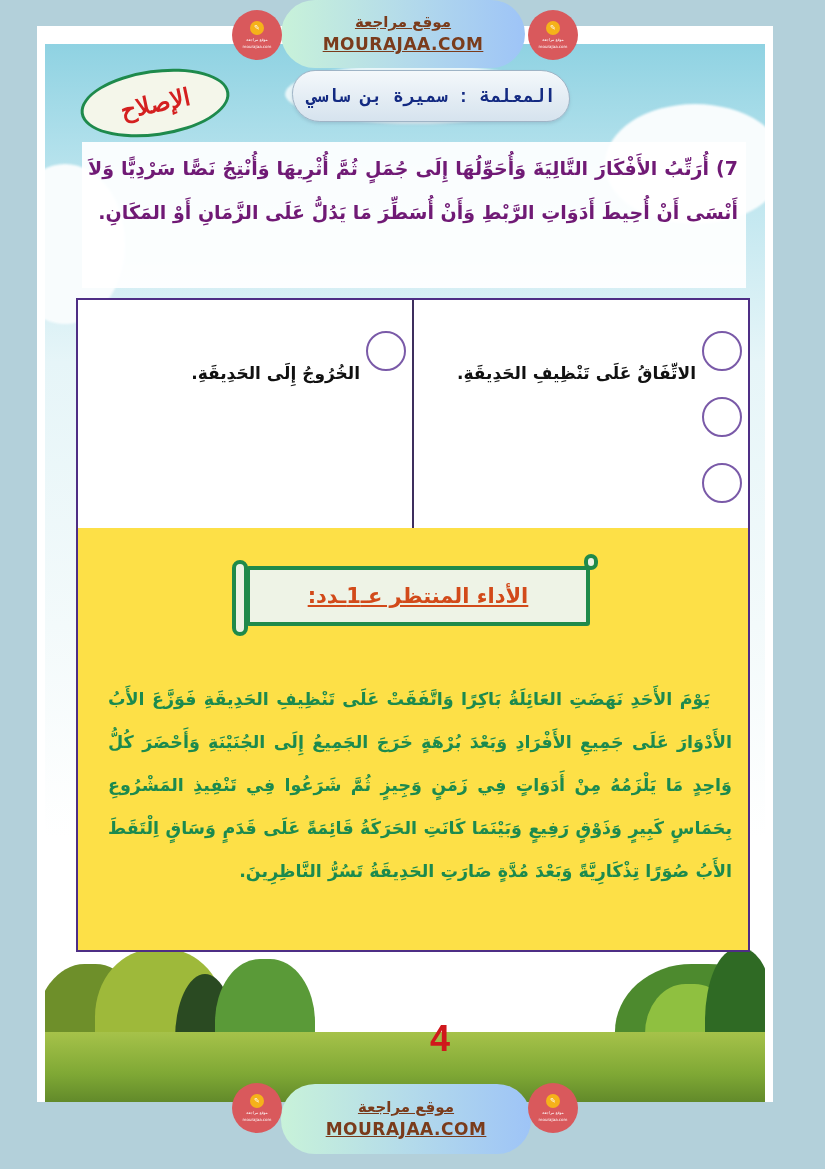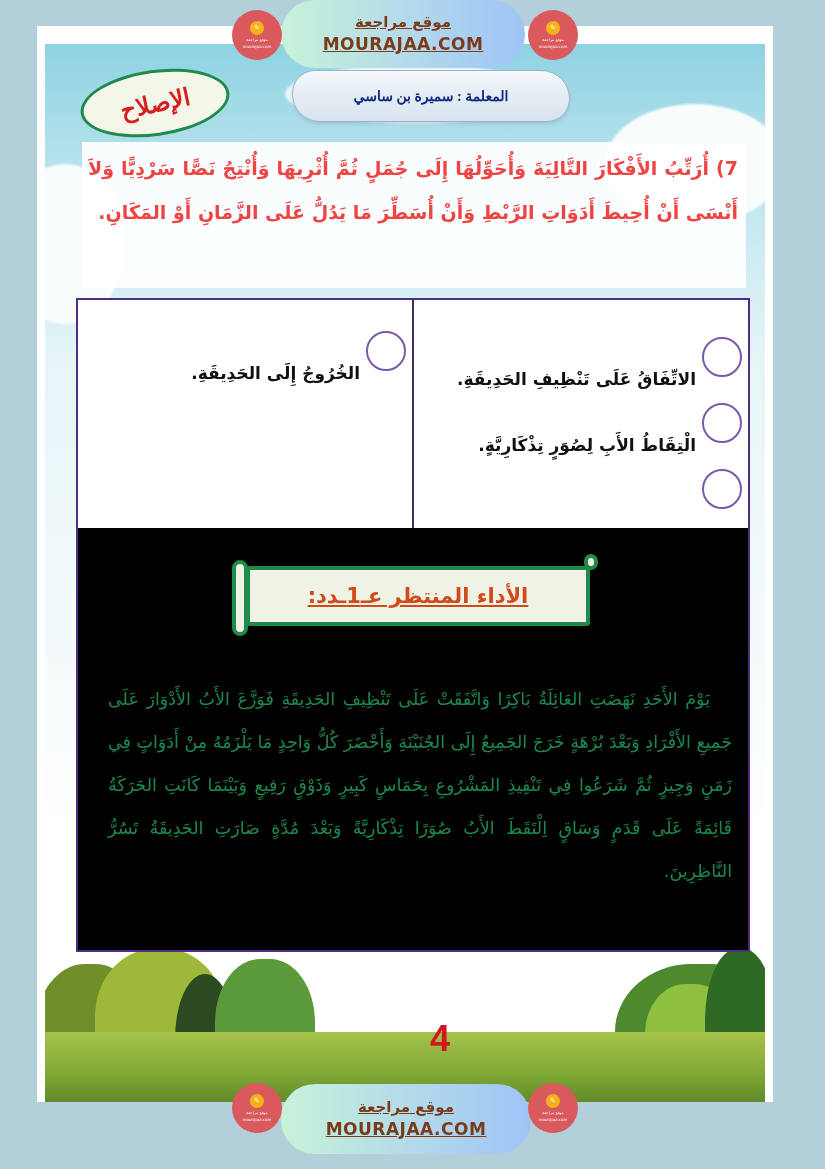--- a/index.html
+++ b/index.html
@@ -70,65 +70,65 @@
     color: #d42020; transform: rotate(-4deg); direction: rtl;
   }
   .teacher-cloud {
     position: absolute; left: 292px; top: 70px; width: 278px; height: 52px;
     background: linear-gradient(180deg, #f4f8fb 0%, #d6e3ee 100%);
     border: 1px solid #9fb4c6; border-radius: 40px 50px 40px 48px;
     display: flex; align-items: center; justify-content: center; z-index: 3;
     box-shadow: 0 2px 3px rgba(120,150,170,0.3);
   }
   .teacher-cloud span {
-    font-family: Liberation Serif, serif; font-weight: bold; font-size: 14px;
+    font-family: Liberation Mono, monospace; font-weight: bold; font-size: 18px;
     color: #132a82; direction: rtl;
   }
 
   
   .instruction {
     position: absolute; left: 82px; top: 142px; width: 664px; height: 146px;
     background: rgba(255,255,255,0.92); z-index: 2;
     padding: 4px 8px 0 6px;
   }
   .instruction p {
     direction: rtl; text-align: justify; text-align-last: right;
     font-family: "DejaVu Sans", sans-serif; font-weight: bold; font-size: 19px;
-    color: #ef4444; line-height: 44px;
+    color: #701a75; line-height: 44px;
   }
 
   
   .ideas {
     position: absolute; left: 76px; top: 298px; width: 674px; height: 232px;
     border: 2px solid #4e2e85; background: #ffffff; z-index: 2;
     display: flex; direction: rtl;
   }
   .ideas .col {
     flex: 1; display: flex; flex-direction: column; justify-content: flex-start;
     padding-top: 18px;
   }
-  .ideas .col.right { border-left: 2px solid #3e2e5e; justify-content: center; }
+  .ideas .col.right { border-left: 2px solid #3e2e5e; }
   .idea {
     display: flex; align-items: center; direction: rtl; height: 66px;
     padding-right: 6px;
   }
   .idea .circle {
     width: 40px; height: 40px; border: 2px solid #7a5aa8; border-radius: 50%;
     flex: 0 0 auto; margin-left: 6px; cursor: pointer;
   }
   .idea .txt {
     font-family: "DejaVu Sans", sans-serif; font-weight: bold; font-size: 17px;
     color: #111111;
     margin-top: 44px;
   }
 
   
   .production {
     position: absolute; left: 76px; top: 528px; width: 674px; height: 424px;
-    border: 2px solid #4e2e85; border-top: none; background: #000000; z-index: 2; padding-left: 28px;
+    border: 2px solid #4e2e85; border-top: none; background: #fde047; z-index: 2; padding-left: 28px;
   }
   .scroll {
     position: absolute; left: 154px; top: 26px; width: 366px; height: 82px;
   }
   .scroll .body {
     position: absolute; left: 14px; top: 12px; width: 344px; height: 60px;
     border: 4px solid #1f8a4a; background: #eef3e6; border-radius: 3px;
     display: flex; align-items: center; justify-content: center;
   }
   .scroll .left-roll {
@@ -139,21 +139,21 @@
     position: absolute; right: 0; top: 0; width: 14px; height: 16px;
     border: 4px solid #1f8a4a; border-radius: 8px; background: #eef3e6;
   }
   .scroll .title {
     font-family: "DejaVu Sans", sans-serif; font-weight: bold; font-size: 21px;
     color: #d24a1a; text-decoration: underline; direction: rtl;
   }
   .essay {
     position: absolute; left: 14px; right: 16px; top: 150px;
     direction: rtl; text-align: justify; text-align-last: right;
-    font-family: "DejaVu Sans", sans-serif; font-weight: normal; font-size: 17.5px;
+    font-family: "DejaVu Sans", sans-serif; font-weight: bold; font-size: 17.5px;
     color: #1c8a4e; line-height: 43px; text-indent: 22px; margin-left: 16px;
   }
 
   .page-num {
     position: absolute; left: 430px; top: 1018px; z-index: 4;
     font-family: "Liberation Sans", sans-serif; font-weight: bold; font-size: 36px;
     color: #d0181c;
   }
 </style>
 </head>
@@ -209,21 +209,20 @@
 </div>
 
 <div class="ideas">
   <div class="col right">
     <div class="idea">
       <span class="circle"></span>
       <span class="txt">الاتِّفَاقُ عَلَى تَنْظِيفِ الحَدِيقَةِ.</span>
     </div>
     <div class="idea">
       <span class="circle"></span>
-      <span class="txt">الْتِقَاطُ الأَبِ لِصُوَرٍ تِذْكَارِيَّةٍ.</span>
     </div>
     <div class="idea">
       <span class="circle"></span>
     </div>
   </div>
   <div class="col left">
     <div class="idea">
       <span class="circle"></span>
       <span class="txt">الخُرُوجُ إِلَى الحَدِيقَةِ.</span>
     </div>

